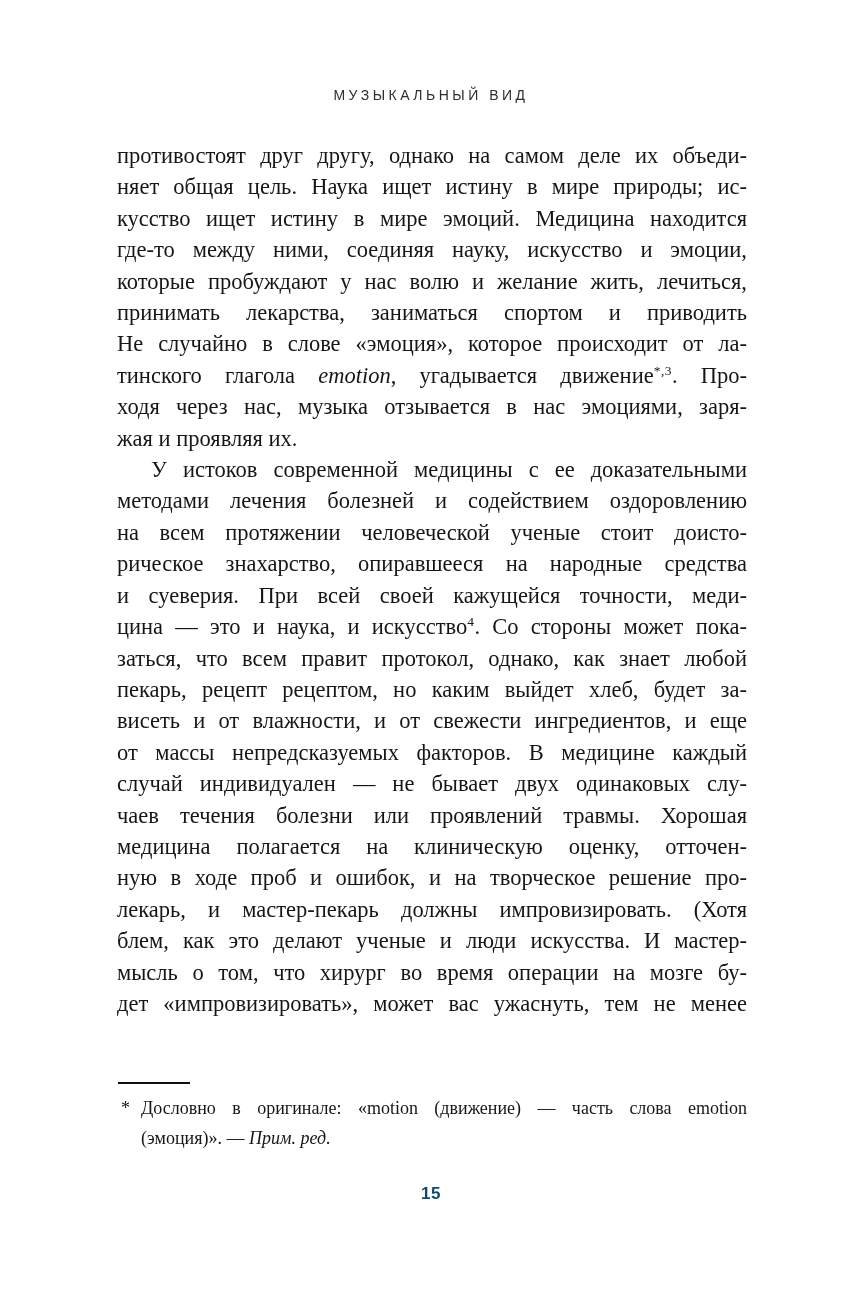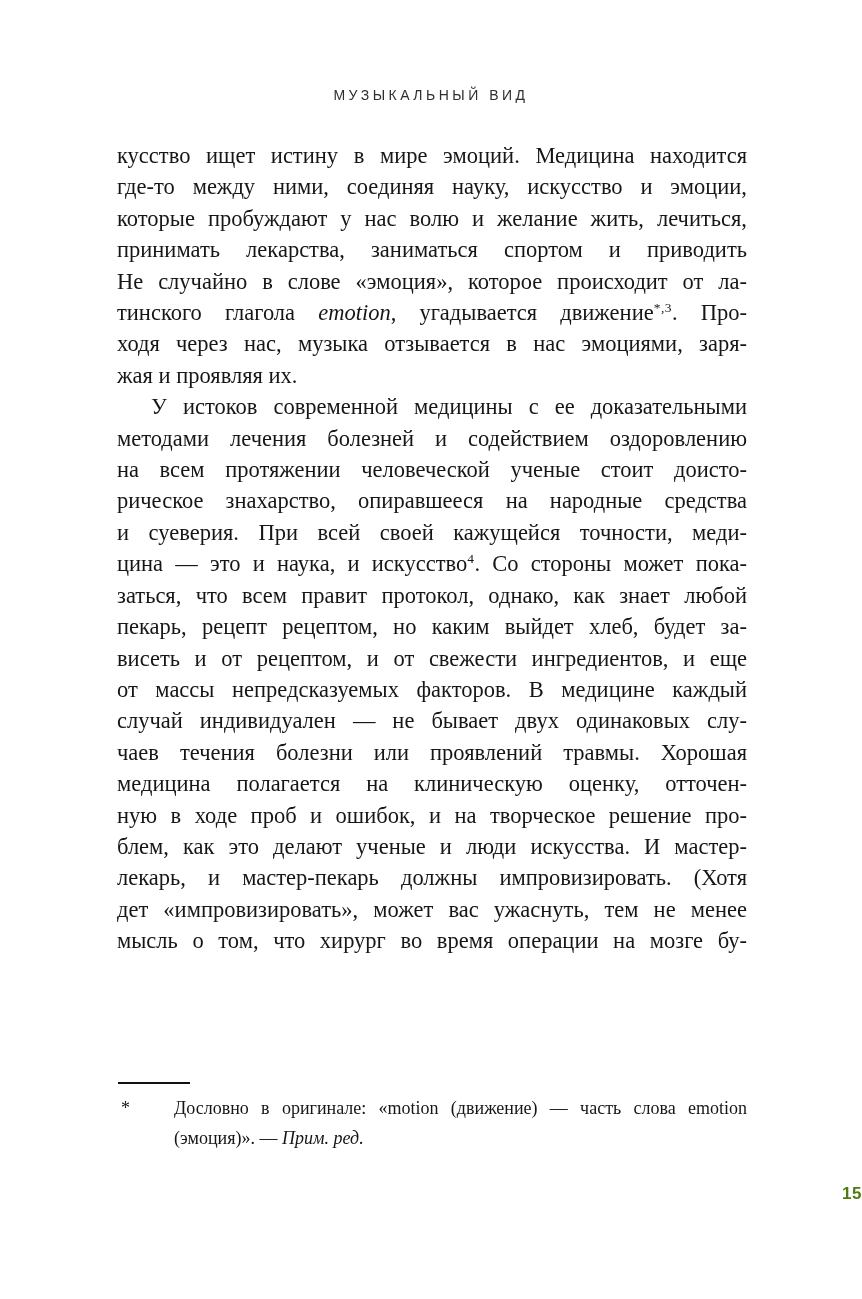--- a/index.html
+++ b/index.html
@@ -72,69 +72,71 @@
     font-size: 18px;
     line-height: 29.5px;
   }
   .footnote-marker {
     position: absolute;
     left: 4px;
     top: 0;
     font-size: 18px;
   }
   .footnote-text {
-    margin-left: 57px;
+    margin-left: 24px;
   }
   .page-number {
     position: absolute;
     top: 1184px;
     left: 0;
     width: 100%;
-    text-align: right;
+    text-align: center;
     font-family: "Liberation Sans", sans-serif;
     font-size: 17px;
     font-weight: 700;
-    color: #4d7c0f;
+    color: #0c4a6e;
     letter-spacing: 0.5px;
   }
 </style>
 </head>
 <body>
 
 <div class="page">
 
   <div class="running-head">МУЗЫКАЛЬНЫЙ ВИД</div>
 
   <div class="body-text">
+      <div class="line">противостоят друг другу, однако на самом деле их объеди-</div>
+      <div class="line">няет общая цель. Наука ищет истину в мире природы; ис-</div>
       <div class="line">кусство ищет истину в мире эмоций. Медицина находится</div>
       <div class="line">где-то между ними, соединяя науку, искусство и эмоции,</div>
       <div class="line">которые пробуждают у нас волю и желание жить, лечиться,</div>
       <div class="line">принимать лекарства, заниматься спортом и приводить</div>
       <div class="line">Не случайно в слове «эмоция», которое происходит от ла-</div>
       <div class="line">тинского глагола <em>emotion</em>, угадывается движение<sup>*,3</sup>. Про-</div>
       <div class="line">ходя через нас, музыка отзывается в нас эмоциями, заря-</div>
       <div class="line no-justify">жая и проявляя их.</div>
       <div class="line indent">У истоков современной медицины с ее доказательными</div>
       <div class="line">методами лечения болезней и содействием оздоровлению</div>
       <div class="line">на всем протяжении человеческой ученые стоит доисто-</div>
       <div class="line">рическое знахарство, опиравшееся на народные средства</div>
       <div class="line">и суеверия. При всей своей кажущейся точности, меди-</div>
       <div class="line">цина — это и наука, и искусство<sup>4</sup>. Со стороны может пока-</div>
       <div class="line">заться, что всем правит протокол, однако, как знает любой</div>
       <div class="line">пекарь, рецепт рецептом, но каким выйдет хлеб, будет за-</div>
-      <div class="line">висеть и от рецептом, и от свежести ингредиентов, и еще</div>
+      <div class="line">висеть и от влажности, и от свежести ингредиентов, и еще</div>
       <div class="line">от массы непредсказуемых факторов. В медицине каждый</div>
       <div class="line">случай индивидуален — не бывает двух одинаковых слу-</div>
       <div class="line">чаев течения болезни или проявлений травмы. Хорошая</div>
       <div class="line">медицина полагается на клиническую оценку, отточен-</div>
       <div class="line">ную в ходе проб и ошибок, и на творческое решение про-</div>
+      <div class="line">лекарь, и мастер-пекарь должны импровизировать. (Хотя</div>
       <div class="line">блем, как это делают ученые и люди искусства. И мастер-</div>
-      <div class="line">лекарь, и мастер-пекарь должны импровизировать. (Хотя</div>
+      <div class="line">мысль о том, что хирург во время операции на мозге бу-</div>
       <div class="line">дет «импровизировать», может вас ужаснуть, тем не менее</div>
-      <div class="line">мысль о том, что хирург во время операции на мозге бу-</div>
     </div>
 
   <div class="footnote-rule"></div>
 
   <div class="footnote">
     <span class="footnote-marker">*</span>
     <div class="footnote-text">
         <div class="line">Дословно в оригинале: «motion (движение) — часть слова emotion</div>
         <div class="line no-justify">(эмоция)». — <em>Прим. ред.</em></div>
       </div>

